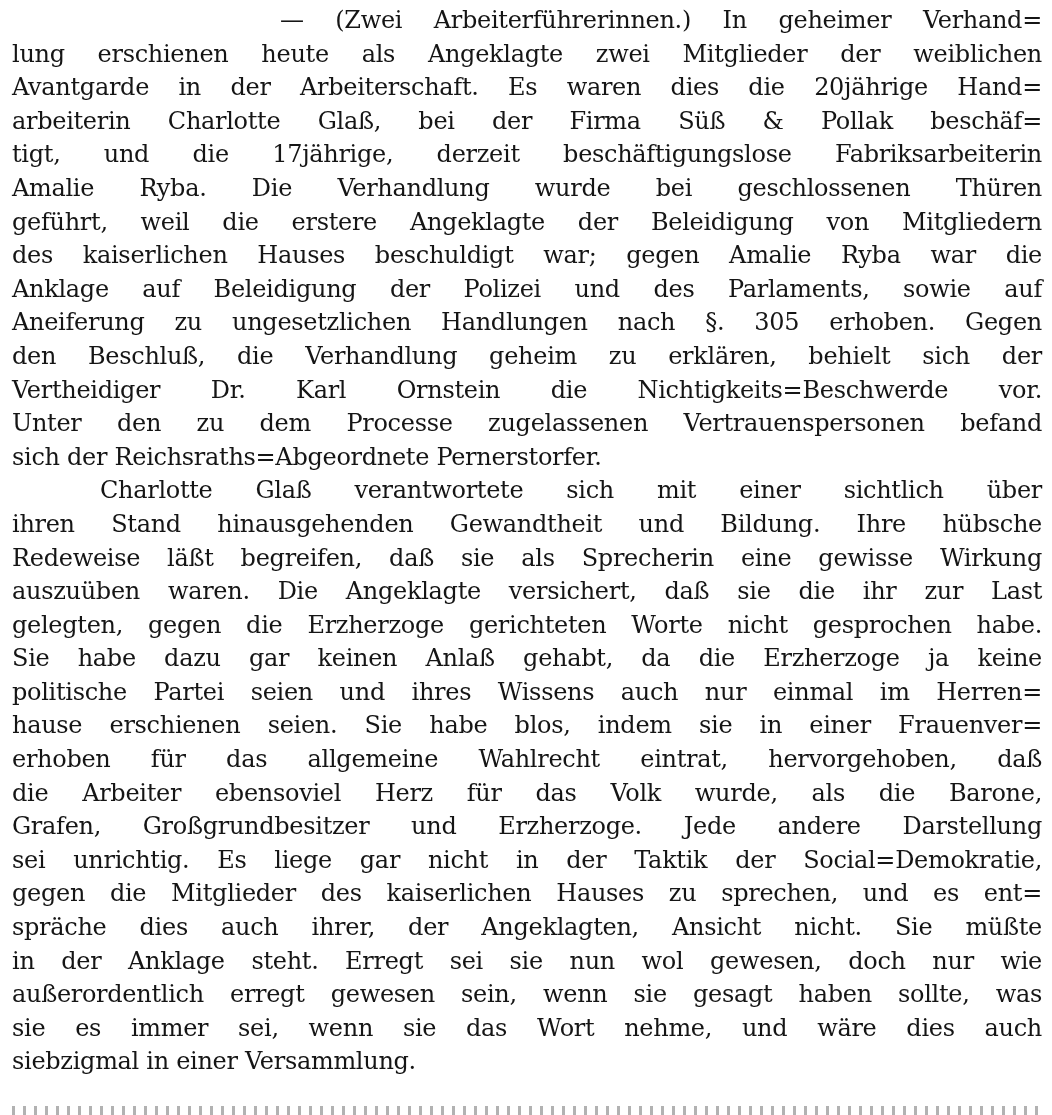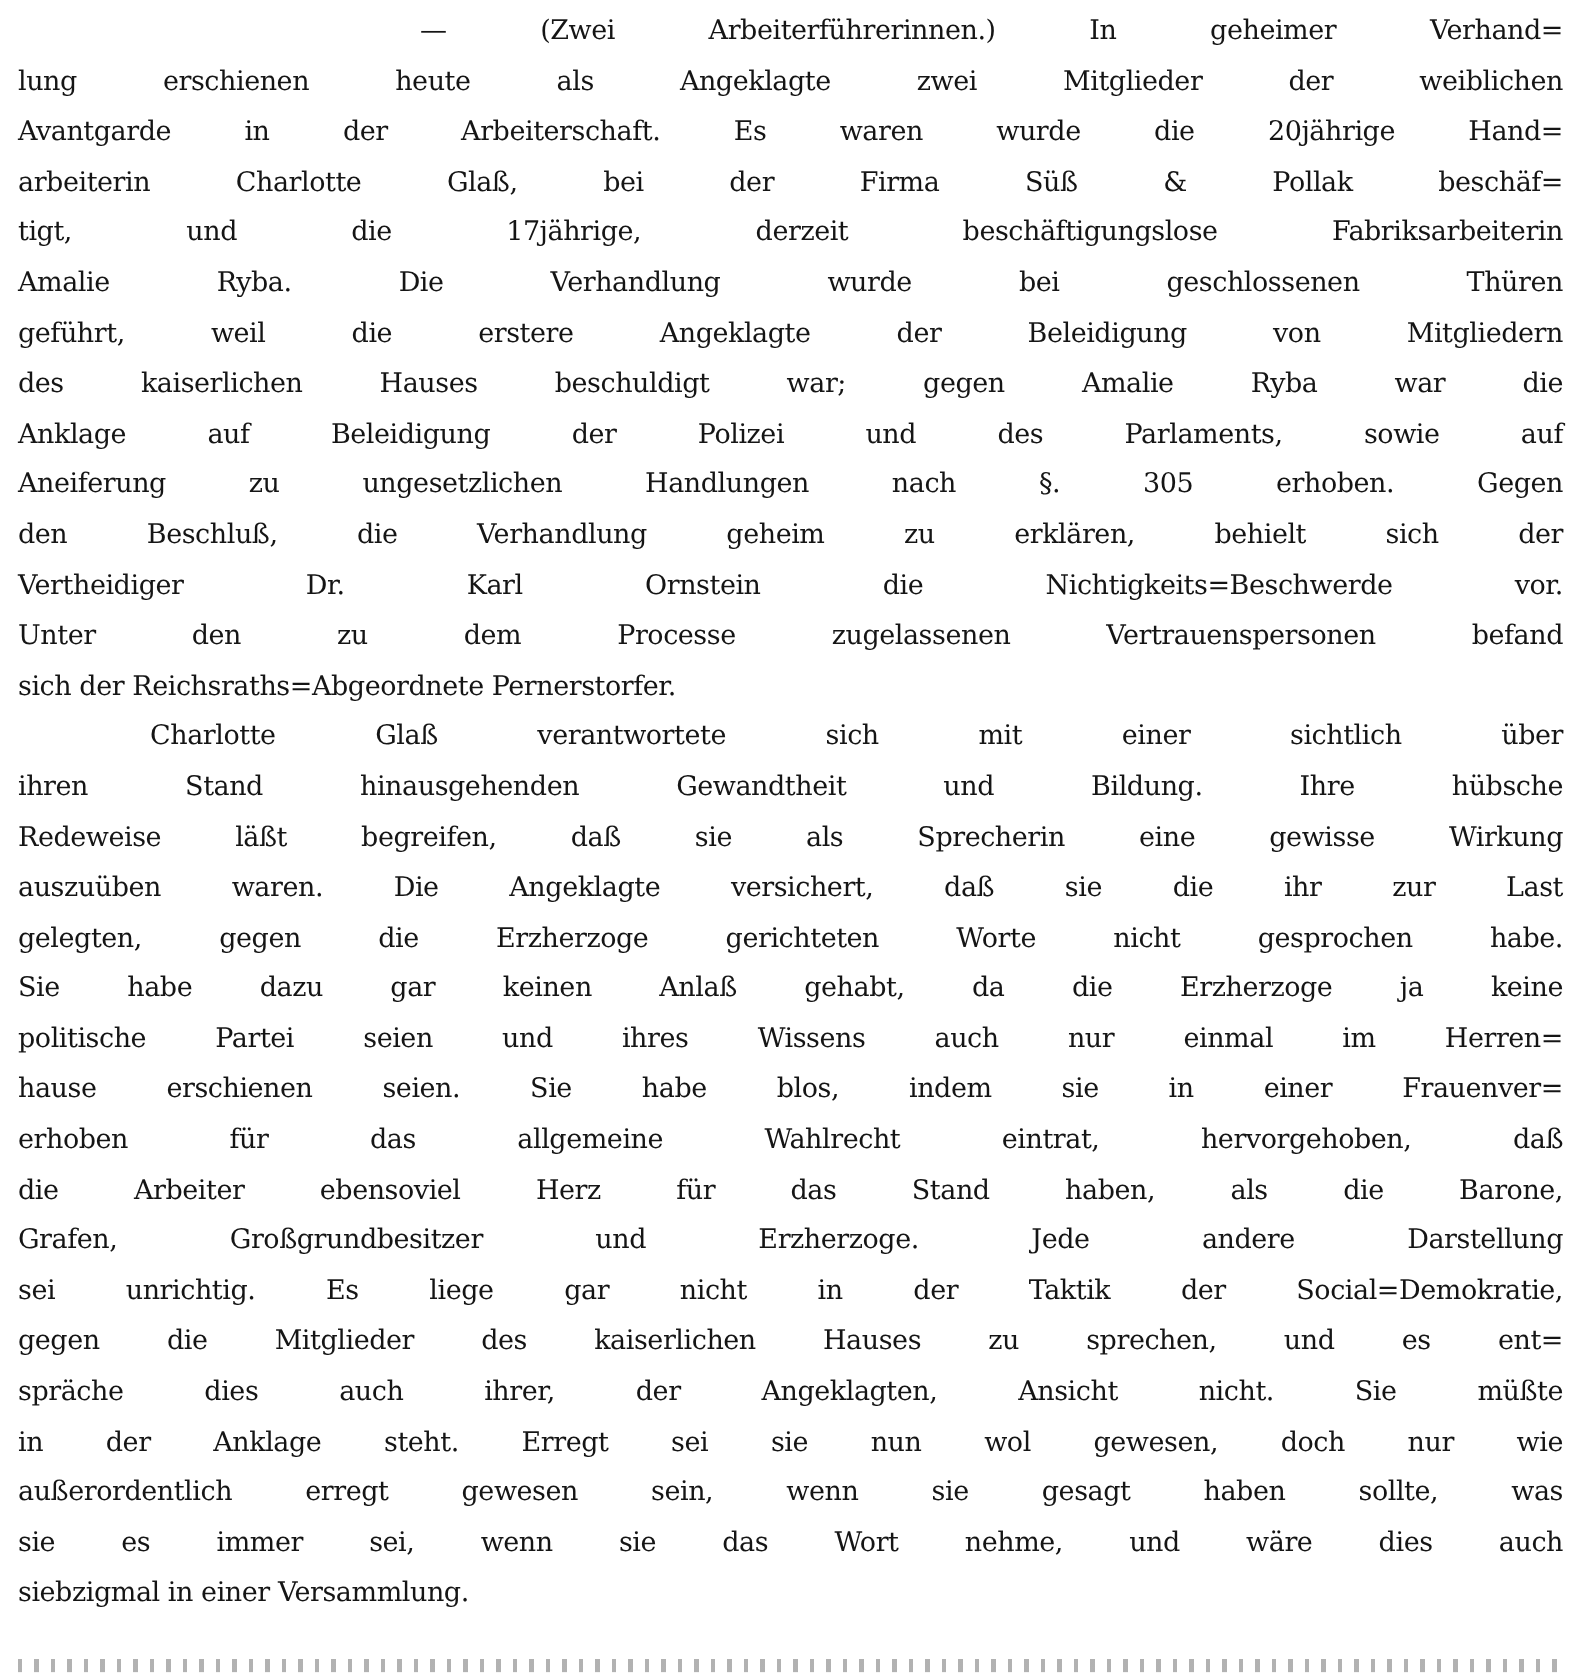--- a/index.html
+++ b/index.html
@@ -13,21 +13,21 @@
       overflow: hidden;
       position: relative;
     }
     .article {
       position: absolute;
       left: 12px;
       top: 4px;
       width: 1030px;
       color: #151515;
       font-family: "DejaVu Serif", "Liberation Serif", serif;
-      font-size: 18px;
+      font-size: 24px;
       line-height: 33.6px;
       letter-spacing: -0.3px;
     }
     .line {
       display: block;
       white-space: nowrap;
       text-align: justify;
       text-align-last: justify;
       height: 33.6px;
       overflow: visible;
@@ -58,21 +58,21 @@
       opacity: 0.35;
     }
   </style>
 </head>
 <body>
 
 <div class="article">
   <div>
     <span class="line title-indent">— (Zwei Arbeiterführerinnen.) In geheimer Verhand=</span>
     <span class="line">lung erschienen heute als Angeklagte zwei Mitglieder der weiblichen</span>
-    <span class="line">Avantgarde in der Arbeiterschaft. Es waren wurde die 20jährige Hand=</span>
+    <span class="line">Avantgarde in der Arbeiterschaft. Es waren dies die 20jährige Hand=</span>
     <span class="line">arbeiterin Charlotte Glaß, bei der Firma Süß &amp; Pollak beschäf=</span>
     <span class="line">tigt, und die 17jährige, derzeit beschäftigungslose Fabriksarbeiterin</span>
     <span class="line">Amalie Ryba. Die Verhandlung wurde bei geschlossenen Thüren</span>
     <span class="line">geführt, weil die erstere Angeklagte der Beleidigung von Mitgliedern</span>
     <span class="line">des kaiserlichen Hauses beschuldigt war; gegen Amalie Ryba war die</span>
     <span class="line">Anklage auf Beleidigung der Polizei und des Parlaments, sowie auf</span>
     <span class="line">Aneiferung zu ungesetzlichen Handlungen nach §. 305 erhoben. Gegen</span>
     <span class="line">den Beschluß, die Verhandlung geheim zu erklären, behielt sich der</span>
     <span class="line">Vertheidiger Dr. Karl Ornstein die Nichtigkeits=Beschwerde vor.</span>
     <span class="line">Unter den zu dem Processe zugelassenen Vertrauenspersonen befand</span>
@@ -81,21 +81,21 @@
   <div>
     <span class="line indent">Charlotte Glaß verantwortete sich mit einer sichtlich über</span>
     <span class="line">ihren Stand hinausgehenden Gewandtheit und Bildung. Ihre hübsche</span>
     <span class="line">Redeweise läßt begreifen, daß sie als Sprecherin eine gewisse Wirkung</span>
     <span class="line">auszuüben waren. Die Angeklagte versichert, daß sie die ihr zur Last</span>
     <span class="line">gelegten, gegen die Erzherzoge gerichteten Worte nicht gesprochen habe.</span>
     <span class="line">Sie habe dazu gar keinen Anlaß gehabt, da die Erzherzoge ja keine</span>
     <span class="line">politische Partei seien und ihres Wissens auch nur einmal im Herren=</span>
     <span class="line">hause erschienen seien. Sie habe blos, indem sie in einer Frauenver=</span>
     <span class="line">erhoben für das allgemeine Wahlrecht eintrat, hervorgehoben, daß</span>
-    <span class="line">die Arbeiter ebensoviel Herz für das Stand haben, als die Barone,</span>
+    <span class="line">die Arbeiter ebensoviel Herz für das Volk wurde, als die Barone,</span>
     <span class="line">Grafen, Großgrundbesitzer und Erzherzoge. Jede andere Darstellung</span>
     <span class="line">sei unrichtig. Es liege gar nicht in der Taktik der Social=Demokratie,</span>
     <span class="line">gegen die Mitglieder des kaiserlichen Hauses zu sprechen, und es ent=</span>
     <span class="line">spräche dies auch ihrer, der Angeklagten, Ansicht nicht. Sie müßte</span>
     <span class="line">in der Anklage steht. Erregt sei sie nun wol gewesen, doch nur wie</span>
     <span class="line">außerordentlich erregt gewesen sein, wenn sie gesagt haben sollte, was</span>
     <span class="line">sie es immer sei, wenn sie das Wort nehme, und wäre dies auch</span>
     <span class="line last">siebzigmal in einer Versammlung.</span>
   </div>
 </div>

